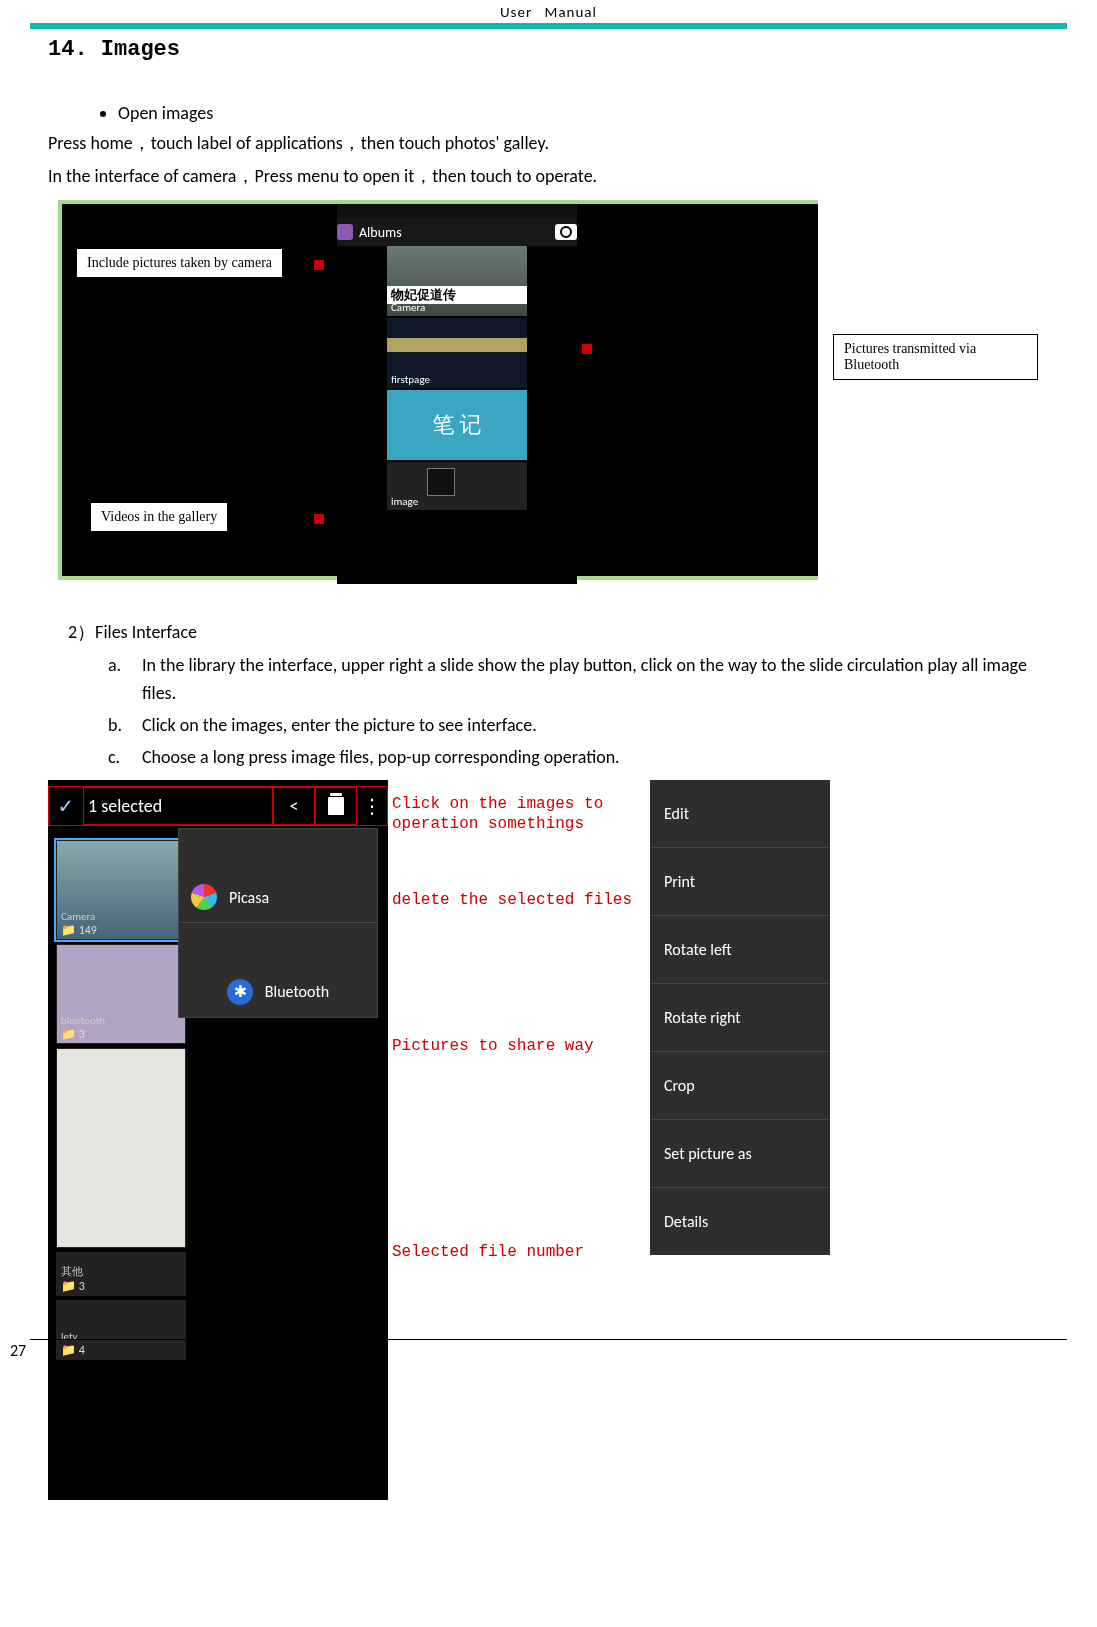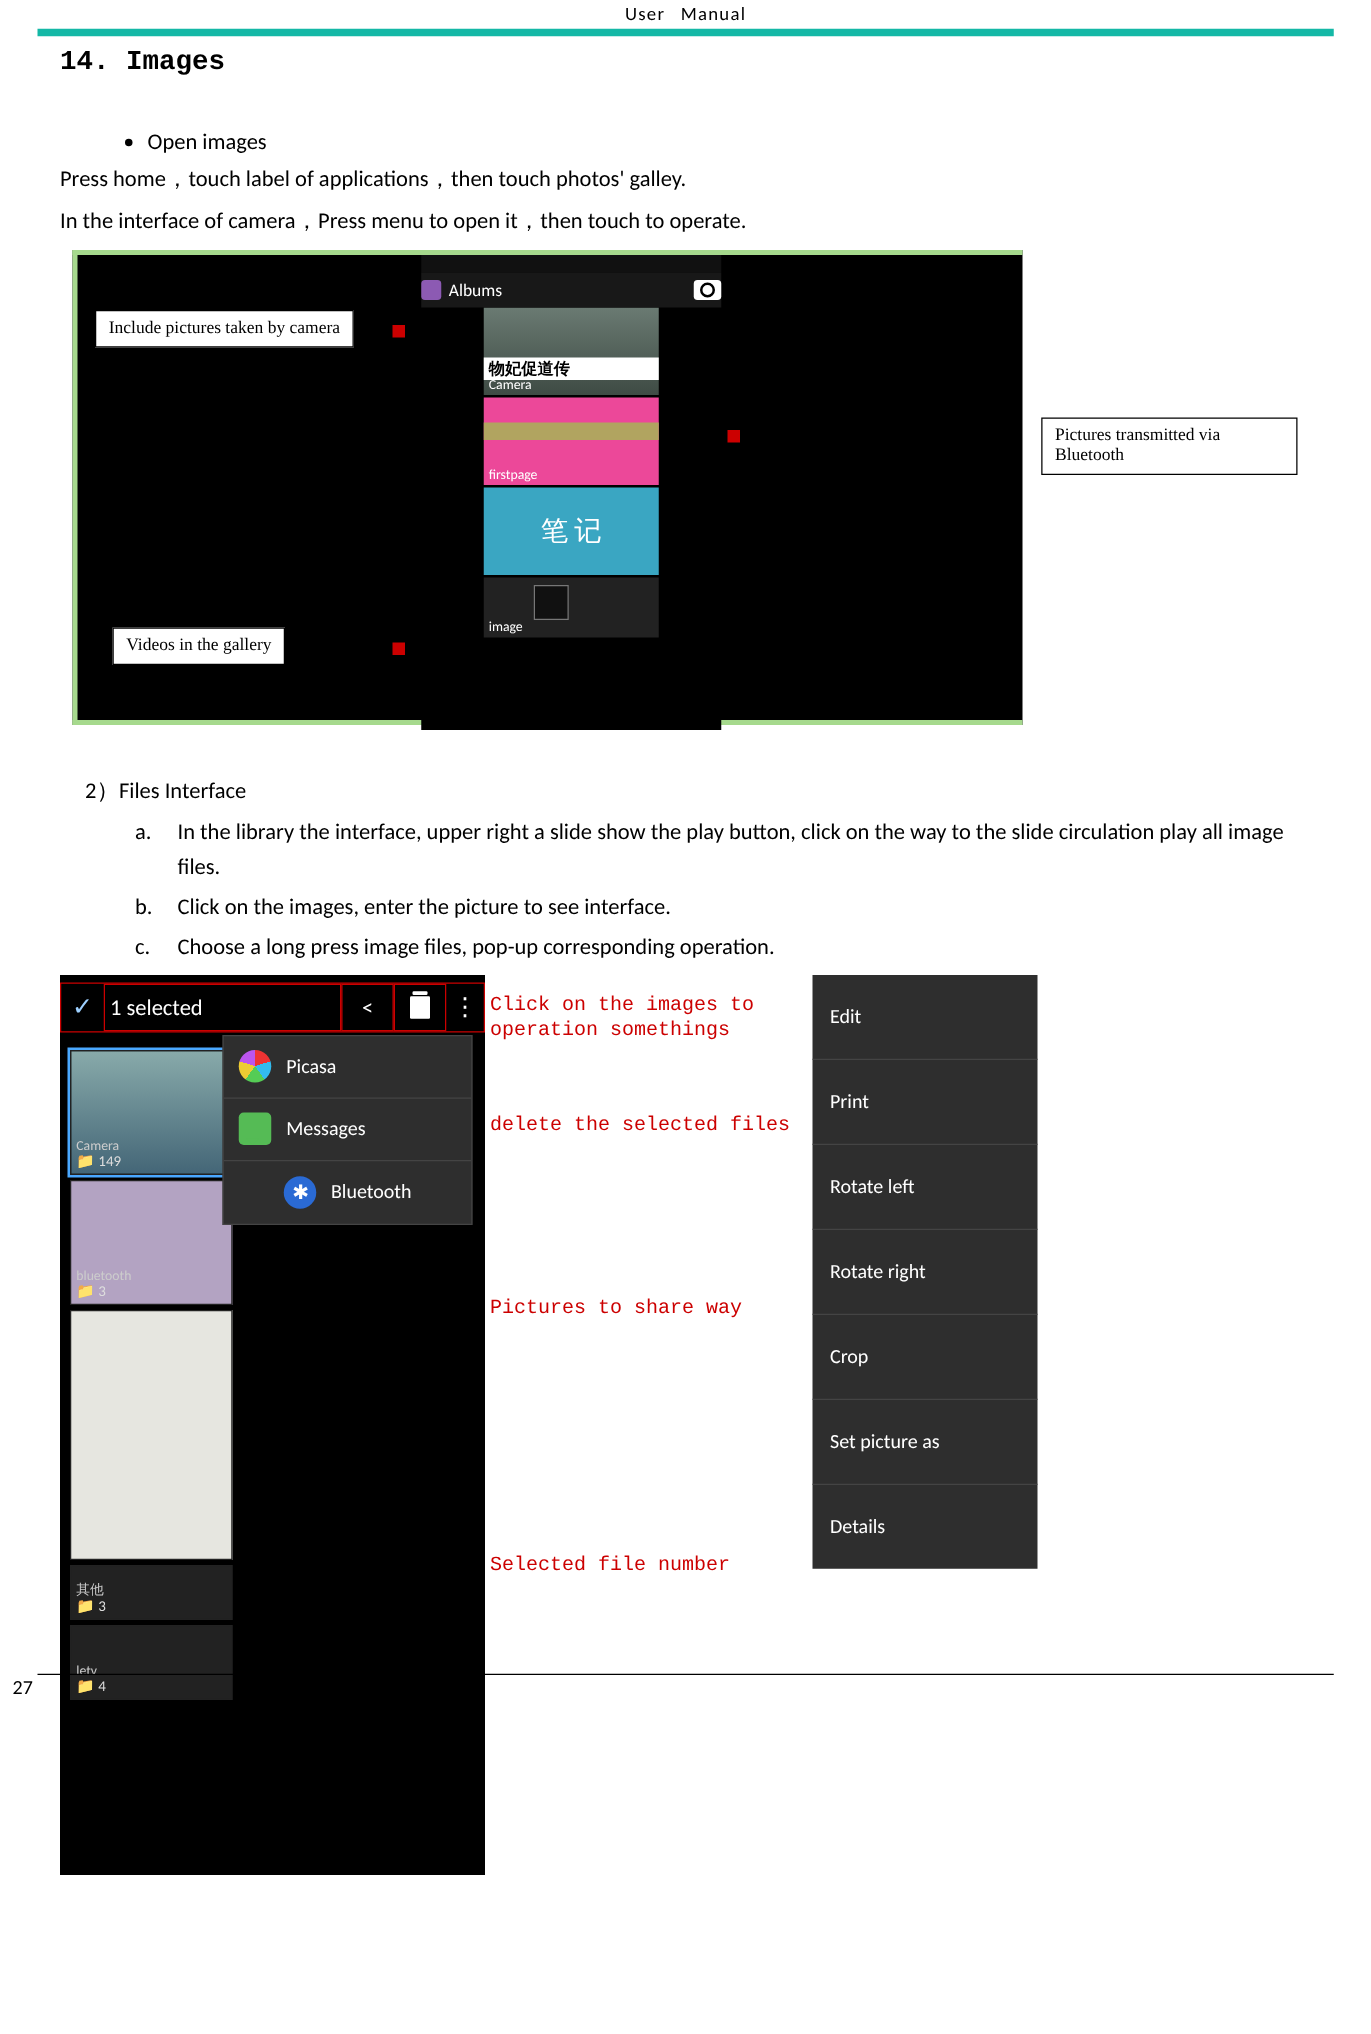--- a/index.html
+++ b/index.html
@@ -60,21 +60,21 @@
   }
   .ph1-icon { width:16px; height:16px; background:#8c5ab3; border-radius:3px; margin-right:6px; }
   .ph1-title { flex:1; }
   .ph1-cam { width:22px; height:16px; background:#fff; border-radius:3px; position:relative; }
   .ph1-cam::after { content:""; position:absolute; width:8px; height:8px; border:2px solid #000; border-radius:50%; left:5px; top:2px; }
   .phone1-body { position:absolute; left:0; top:42px; width:100%; bottom:0; overflow:hidden; }
   .album-tile { position:absolute; left:50px; width:140px; height:70px; background:#3a3a3a; color:#fff; font-size:12px; }
   .album-tile .lbl { position:absolute; left:4px; bottom:2px; font-size:11px; }
   .tile-cam { top:0; background: linear-gradient(#6a7a72,#3e4b44); }
   .tile-cam .stripe { position:absolute; bottom:12px; left:0; right:0; height:18px; background:#fff; color:#000; font-size:13px; font-weight:bold; text-align:left; padding-left:4px; }
-  .tile-fp { top:72px; background:#ec4899; }
+  .tile-fp { top:72px; background:#0f172a; }
   .tile-fp .bar { position:absolute; left:0; right:0; top:20px; height:14px; background:#b1a460; }
   .tile-notes { top:144px; background:#3aa6c2; color:#fff; display:flex; align-items:center; justify-content:center; font-size:22px; }
   .tile-img { top:216px; height:48px; background:#222; }
   .tile-img .thumb { position:absolute; left:40px; top:6px; width:28px; height:28px; border:1px solid #777; background:#111; }
 
   .callout {
     position:absolute;
     background:#fff;
     border:1px solid #000;
     padding:6px 10px;
@@ -106,21 +106,21 @@
   .p2-check { width:34px; text-align:center; color:#9ed0ff; font-size:20px; }
   .p2-check::before { content:"✓"; }
   .p2-seltext { flex:1; padding:0 4px; font-size:18px; border:1px solid #c00; height:100%; display:flex; align-items:center; }
   .p2-share-box { width:42px; height:100%; border:1px solid #c00; display:flex; align-items:center; justify-content:center; font-size:18px; }
   .p2-del-box { width:42px; height:100%; border:1px solid #c00; display:flex; align-items:center; justify-content:center; }
   .trash { width:16px; height:18px; background:#fff; position:relative; border-radius:1px; }
   .trash::before { content:""; position:absolute; top:-4px; left:2px; width:12px; height:3px; background:#fff; border-radius:1px; }
   .p2-menu-box { width:30px; height:100%; display:flex; align-items:center; justify-content:center; font-size:20px; }
 
   .p2-dropdown { position:absolute; left:130px; top:48px; width:200px; background:#2e2e2e; border:1px solid #444; }
-  .p2-dd-item { display:flex; align-items:center; height:50px; padding:0 12px; border-bottom:1px solid #444; font-size:16px; }
+  .p2-dd-item { display:flex; align-items:center; height:50px; padding:0 12px; border-bottom:1px solid #444; font-size:16px;margin-top:44px; }
   .p2-dd-item:last-child { border-bottom:none; justify-content:center; }
   .dd-icon { width:26px; height:26px; border-radius:50%; margin-right:12px; }
   .ic-picasa { background: conic-gradient(#e33 0 72deg,#3be 72deg 144deg,#5c5 144deg 216deg,#ec3 216deg 288deg,#b5e 288deg 360deg); }
   .ic-msg { background:#5b5; border-radius:4px; position:relative; }
   .ic-msg::after { content:""; position:absolute; left:6px; bottom:-5px; width:0; height:0; border:5px solid transparent; border-top-color:#5b5; }
   .ic-bt { background:#2a6ad4; position:relative; }
   .ic-bt::after { content:"✱"; color:#fff; position:absolute; left:7px; top:3px; font-size:16px; }
 
   .p2-content { position:absolute; left:0; top:56px; right:0; bottom:0; }
   .p2-tile { width:130px; height:100px; margin:4px 8px; background:#3a3a3a; position:relative; border:1px solid #222; }
@@ -251,24 +251,20 @@
           <div class="cap">📁 4</div>
         </div>
       </div>
 
       <div class="p2-dropdown">
         <div class="p2-dd-item">
           <div class="dd-icon ic-picasa"></div>
           <span>Picasa</span>
         </div>
         <div class="p2-dd-item">
-          <div class="dd-icon ic-msg"></div>
-          <span>Messages</span>
-        </div>
-        <div class="p2-dd-item">
           <div class="dd-icon ic-bt"></div>
           <span>Bluetooth</span>
         </div>
       </div>
     </div>
 
     <div class="anno-col">
       <div class="anno a1">Click on the images to operation somethings</div>
       <div class="anno a2">delete the selected files</div>
       <div class="anno a3">Pictures to share way</div>

